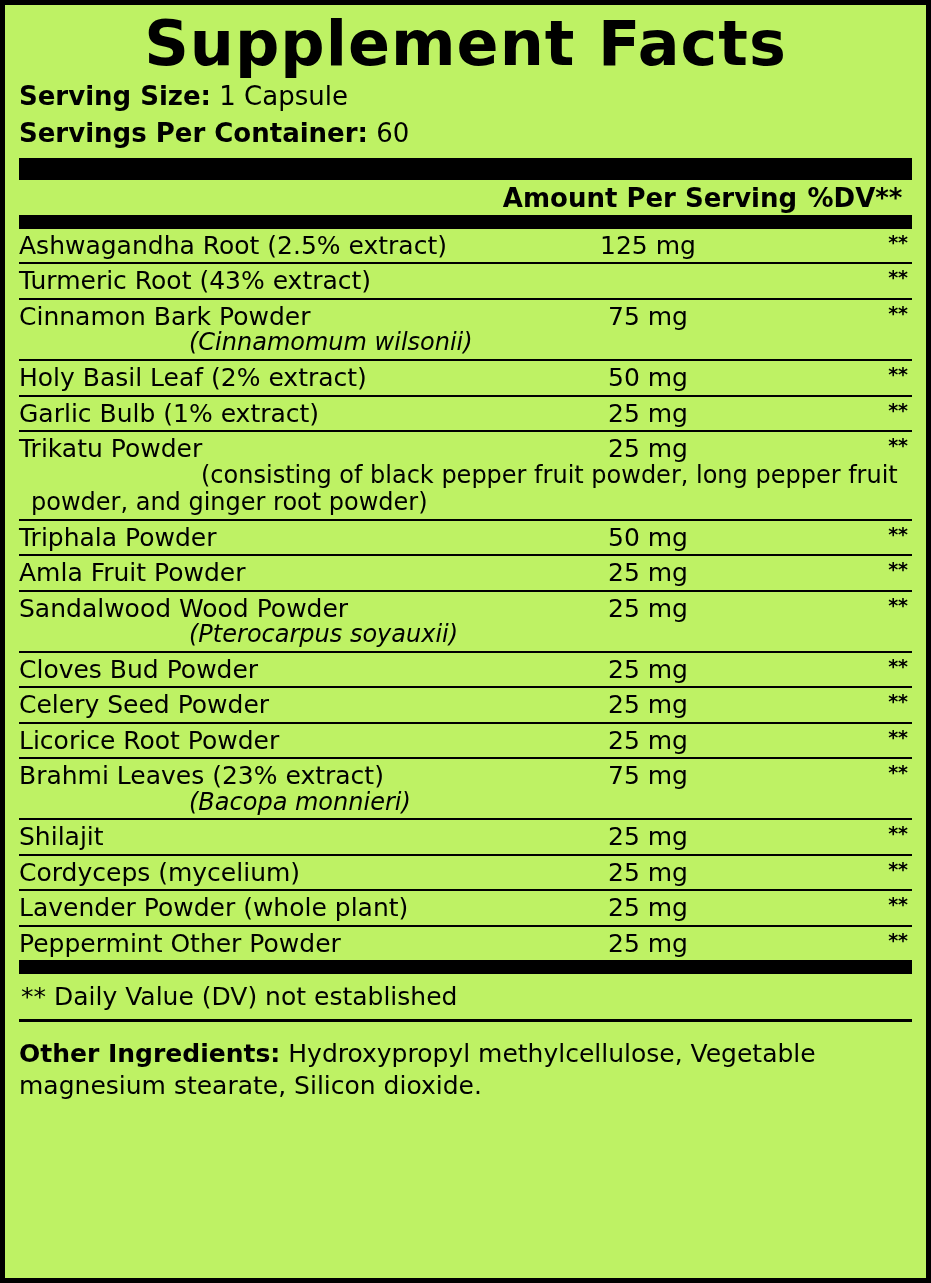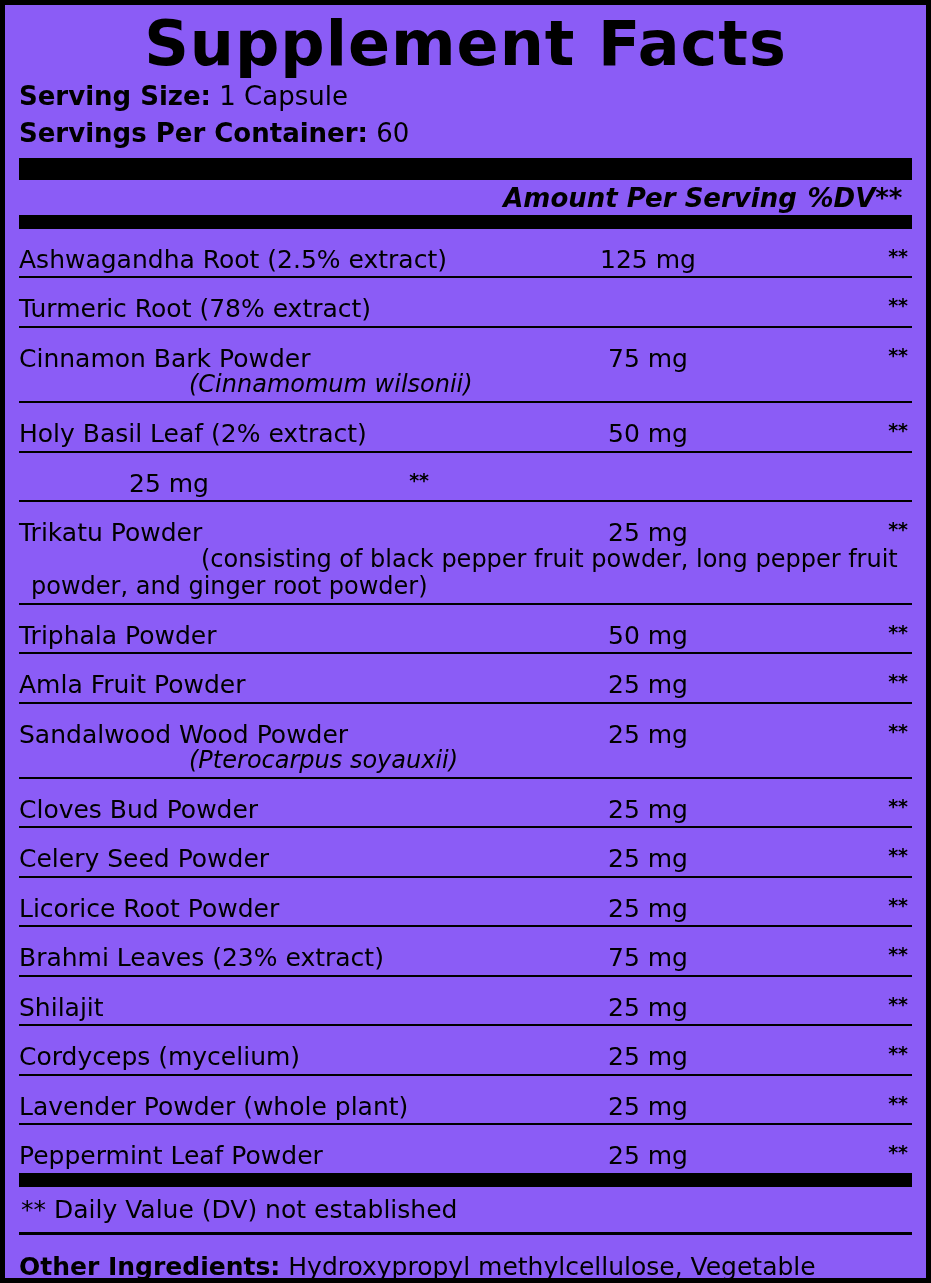--- a/index.html
+++ b/index.html
@@ -8,21 +8,21 @@
     background: #ffffff;
   }
   body {
     font-family: "DejaVu Sans", sans-serif;
     color: #000000;
   }
   .panel {
     width: 931px;
     height: 1283px;
     box-sizing: border-box;
-    background: #8b5cf6;
+    background: #bef264;
     border: 5px solid #000000;
     padding: 6px 14px 0 14px;
     position: relative;
     overflow: hidden;
   }
   .title {
     font-size: 62px;
     font-weight: bold;
     letter-spacing: 1px;
     text-align: center;
@@ -54,37 +54,36 @@
   .rule-hair {
     height: 2px;
     background: #000000;
   }
   .hdr-row {
     display: flex;
     align-items: flex-end;
     font-size: 26px;
     font-weight: bold;
     padding: 3px 0 2px 0;
-    font-style: italic;
   }
   .hdr-spacer {
     flex: 1 1 auto;
   }
   .hdr-amount {
     width: 300px;
     text-align: center;
   }
   .hdr-dv {
     width: 110px;
     text-align: center;
     padding-right: 2px;
   }
   .ing-row {
     position: relative;
-    padding: 16px 0 2px 0;
+    padding: 2px 0 2px 0;
   }
   .ing-main {
     display: flex;
     align-items: flex-start;
     font-size: 25px;
     line-height: 1.18;
   }
   .ing-name {
     flex: 1 1 auto;
     padding-right: 6px;
@@ -164,21 +163,21 @@
       <div class="ing-row">
         <div class="ing-main">
           <div class="ing-name">Ashwagandha Root (2.5% extract)</div>
           <div class="ing-amt">125 mg</div>
           <div class="ing-dv">**</div>
         </div>
       </div>
       <div class="rule-hair"></div>
       <div class="ing-row">
         <div class="ing-main">
-          <div class="ing-name">Turmeric Root (78% extract)</div>
+          <div class="ing-name">Turmeric Root (43% extract)</div>
           <div class="ing-dv">**</div>
         </div>
       </div>
       <div class="rule-hair"></div>
       <div class="ing-row">
         <div class="ing-main">
           <div class="ing-name">Cinnamon Bark Powder</div>
           <div class="ing-amt">75 mg</div>
           <div class="ing-dv">**</div>
         </div>
@@ -188,20 +187,21 @@
       <div class="ing-row">
         <div class="ing-main">
           <div class="ing-name">Holy Basil Leaf (2% extract)</div>
           <div class="ing-amt">50 mg</div>
           <div class="ing-dv">**</div>
         </div>
       </div>
       <div class="rule-hair"></div>
       <div class="ing-row">
         <div class="ing-main">
+          <div class="ing-name">Garlic Bulb (1% extract)</div>
           <div class="ing-amt">25 mg</div>
           <div class="ing-dv">**</div>
         </div>
       </div>
       <div class="rule-hair"></div>
       <div class="ing-row">
         <div class="ing-main">
           <div class="ing-name">Trikatu Powder</div>
           <div class="ing-amt">25 mg</div>
           <div class="ing-dv">**</div>
@@ -257,20 +257,21 @@
           <div class="ing-dv">**</div>
         </div>
       </div>
       <div class="rule-hair"></div>
       <div class="ing-row">
         <div class="ing-main">
           <div class="ing-name">Brahmi Leaves (23% extract)</div>
           <div class="ing-amt">75 mg</div>
           <div class="ing-dv">**</div>
         </div>
+        <div class="ing-sub">(Bacopa monnieri)</div>
       </div>
       <div class="rule-hair"></div>
       <div class="ing-row">
         <div class="ing-main">
           <div class="ing-name">Shilajit</div>
           <div class="ing-amt">25 mg</div>
           <div class="ing-dv">**</div>
         </div>
       </div>
       <div class="rule-hair"></div>
@@ -285,21 +286,21 @@
       <div class="ing-row">
         <div class="ing-main">
           <div class="ing-name">Lavender Powder (whole plant)</div>
           <div class="ing-amt">25 mg</div>
           <div class="ing-dv">**</div>
         </div>
       </div>
       <div class="rule-hair"></div>
       <div class="ing-row">
         <div class="ing-main">
-          <div class="ing-name">Peppermint Leaf Powder</div>
+          <div class="ing-name">Peppermint Other Powder</div>
           <div class="ing-amt">25 mg</div>
           <div class="ing-dv">**</div>
         </div>
       </div>
     </div>
 
   <div class="bar-medium"></div>
 
   <div class="footnote">** Daily Value (DV) not established</div>
 

